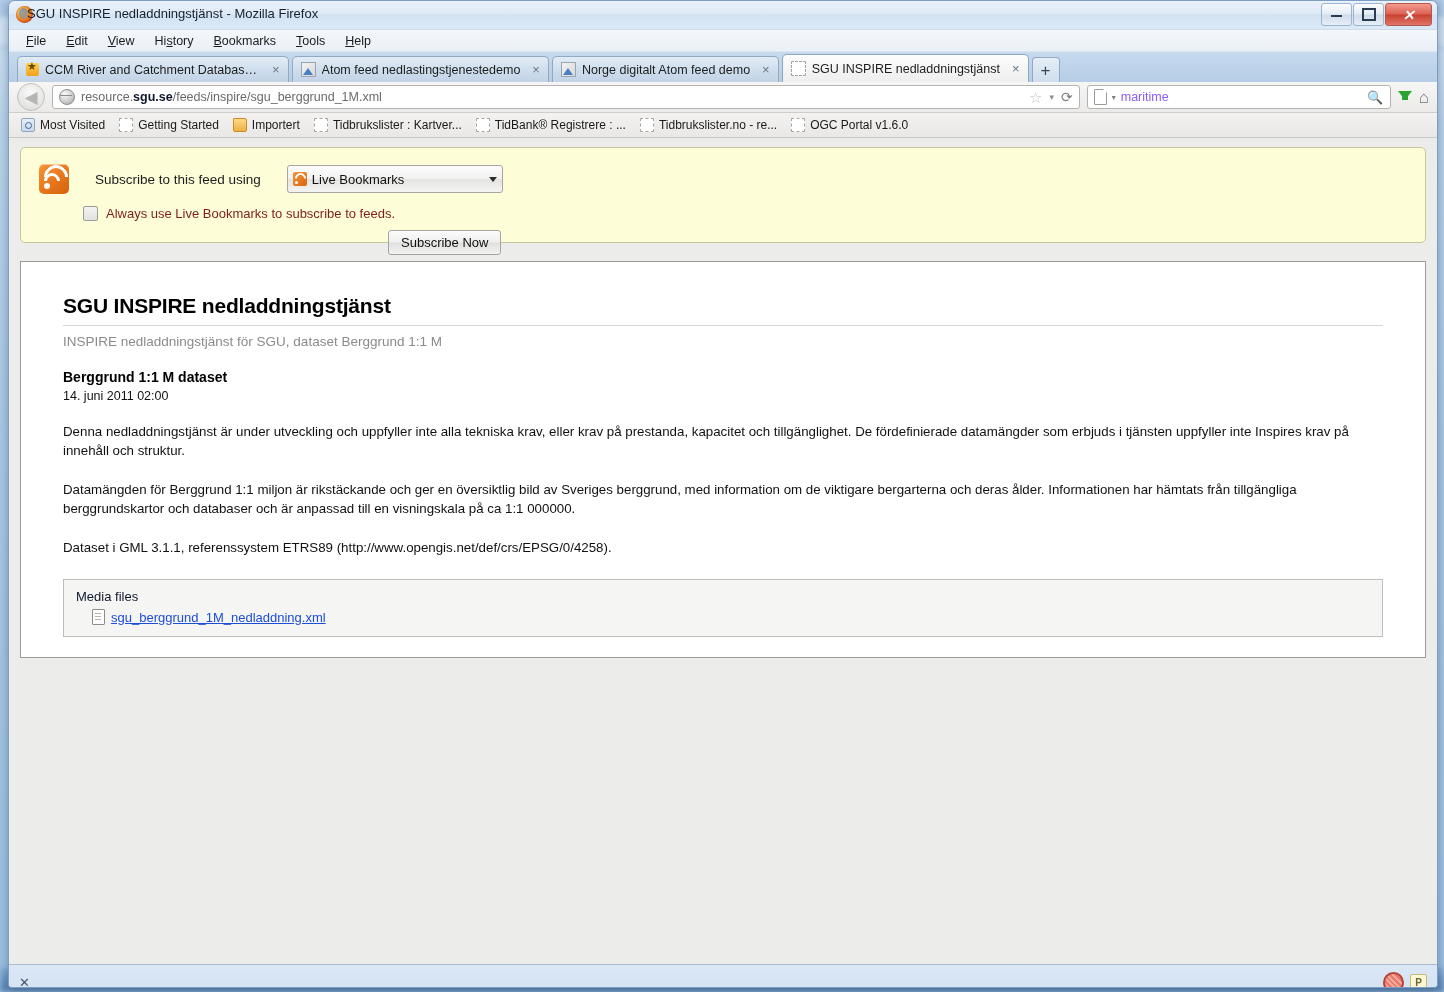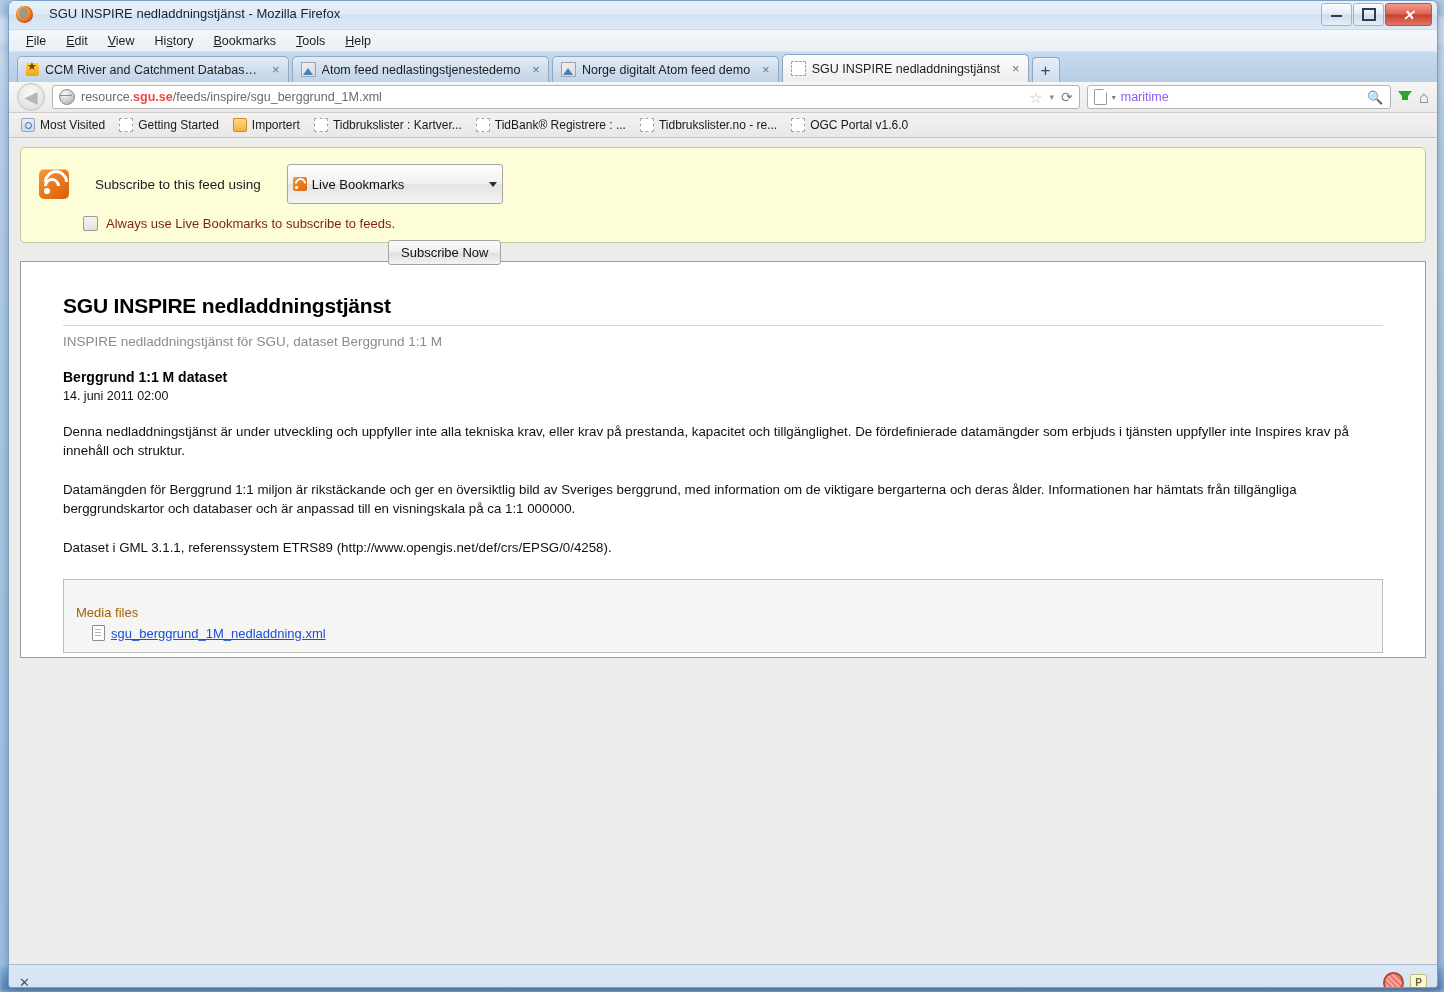--- a/index.html
+++ b/index.html
@@ -47,21 +47,21 @@
   #titlebar .ff-logo{
     position:absolute;left:7px;top:5px;width:17px;height:17px;border-radius:50%;
     background:radial-gradient(circle at 35% 32%,#ffd98a 0%,#f89b2a 38%,#e3621b 68%,#a4381a 100%);
     box-shadow:inset 0 0 2px rgba(120,40,0,.6);
   }
   #titlebar .ff-logo:after{
     content:"";position:absolute;left:3px;top:2px;width:9px;height:11px;border-radius:50% 50% 45% 45%;
     background:linear-gradient(150deg,#2f5fa0,#6fa0d8);opacity:.55;
   }
   #titlebar .wintitle{
-    position:absolute;left:40px;top:5px;font-size:13px;color:#16222f;white-space:nowrap;
+    position:absolute;left:18px;top:5px;font-size:13px;color:#16222f;white-space:nowrap;
   }
   .wbtns{position:absolute;right:5px;top:2px;display:flex;gap:1px;}
   .wbtn{
     width:29px;height:21px;border:1px solid #9cb4cd;border-radius:3px;
     background:linear-gradient(180deg,#fcfdfe,#e3ecf5 48%,#cfdcea 52%,#e7eff7);
     display:flex;align-items:center;justify-content:center;
   }
   .wbtn.close{
     width:45px;border-color:#b4584f;
     background:linear-gradient(180deg,#f29a8e,#dd6353 48%,#c9402f 52%,#e07668);
@@ -129,21 +129,21 @@
     flex:1 1 auto;height:22px;background:#fff;border:1px solid #b5b3b1;border-radius:3px;
     display:flex;align-items:center;padding:0 6px;gap:6px;min-width:0;
   }
   .globe{
     width:14px;height:14px;border-radius:50%;flex:none;
     background:radial-gradient(circle at 35% 30%,#fafafa,#c9c9c9 60%,#9e9e9e);
     border:1px solid #8d8d8d;position:relative;
   }
   .globe:after{content:"";position:absolute;left:0;top:5px;width:12px;height:1px;background:#8d8d8d;}
   .url-text{font-size:12.5px;color:#6a6a6a;white-space:nowrap;overflow:hidden;}
-  .url-text b{color:#ef4444;font-weight:bold;}
+  .url-text b{color:#0f172a;font-weight:bold;}
   .urlicons{margin-left:auto;display:flex;align-items:center;gap:7px;color:#9a9a98;flex:none;}
   .ic-star{font-size:15px;line-height:15px;color:#c6c5c3;}
   .ic-caret{font-size:9px;color:#8e8d8b;}
   .ic-reload{font-size:14px;color:#7d7c7a;}
   #searchbar{
     width:290px;height:22px;background:#fff;border:1px solid #b5b3b1;border-radius:3px;
     display:flex;align-items:center;padding:0 6px;gap:5px;flex:none;
   }
   .s-doc{width:11px;height:14px;background:#fff;border:1px solid #9b9b99;border-radius:1px;position:relative;flex:none;}
   .s-doc:after{content:"";position:absolute;right:-1px;top:-1px;border-left:4px solid transparent;border-top:4px solid #fff;}
@@ -188,21 +188,21 @@
   }
   .rss-icon .dot{position:absolute;left:5px;bottom:5px;width:6px;height:6px;border-radius:50%;background:#fff;}
   .rss-icon .arc1,.rss-icon .arc2{
     position:absolute;left:5px;bottom:5px;border:3px solid #fff;border-radius:50%;
     border-right-color:transparent;border-bottom-color:transparent;transform:rotate(45deg);
   }
   .rss-icon .arc1{width:10px;height:10px;}
   .rss-icon .arc2{width:18px;height:18px;}
   .feedlabel{font-size:13.5px;color:#1d1d1d;}
   .feedselect{
-    width:216px;height:40px;box-sizing:border-box;
+    width:216px;height:28px;box-sizing:border-box;
     border:1px solid #a7a6a4;border-radius:3px;
     background:linear-gradient(180deg,#fdfdfd,#f1f1f0 50%,#e3e3e2 51%,#f4f4f3);
     display:flex;align-items:center;padding:0 5px;gap:5px;position:relative;
   }
   .feedselect .mini-rss{
     width:14px;height:14px;border-radius:2px;flex:none;
     background:linear-gradient(140deg,#f79637,#d9660f);position:relative;
   }
   .feedselect .mini-rss:after{
     content:"";position:absolute;left:2px;bottom:2px;width:3px;height:3px;border-radius:50%;background:#fff;
@@ -237,21 +237,21 @@
     margin:0;font-size:21px;font-weight:bold;color:#000;letter-spacing:-.2px;
     padding-bottom:7px;border-bottom:1px solid #d6d6d4;
   }
   .subtitle{margin:8px 0 0 0;font-size:13.5px;color:#8b8b89;}
   h2.entrytitle{margin:20px 0 0 0;font-size:14px;font-weight:bold;color:#000;}
   .entrydate{margin:4px 0 0 0;font-size:12.5px;color:#111;}
   p.body{margin:20px 0 0 0;font-size:13.3px;color:#111;line-height:1.42;}
   .mediabox{
     margin-top:22px;border:1px solid #bdbdbb;background:#f5f5f4;padding:9px 12px 11px 12px;
   }
-  .mediabox .mtitle{font-size:13px;color:#a16207;margin-top:16px;}
+  .mediabox .mtitle{font-size:13px;color:#0f172a;}
   .medialink{display:flex;align-items:center;gap:6px;margin-top:5px;margin-left:16px;}
   .doc-ico{
     width:11px;height:14px;background:#fff;border:1px solid #8d8d8b;border-radius:1px;position:relative;flex:none;
   }
   .doc-ico:before{content:"";position:absolute;left:2px;top:3px;width:6px;height:1px;background:#b4b4b2;
     box-shadow:0 3px 0 #b4b4b2,0 6px 0 #b4b4b2;}
   .medialink a{font-size:13px;color:#1d4ed8;text-decoration:underline;}
 
   
   #findbar{

